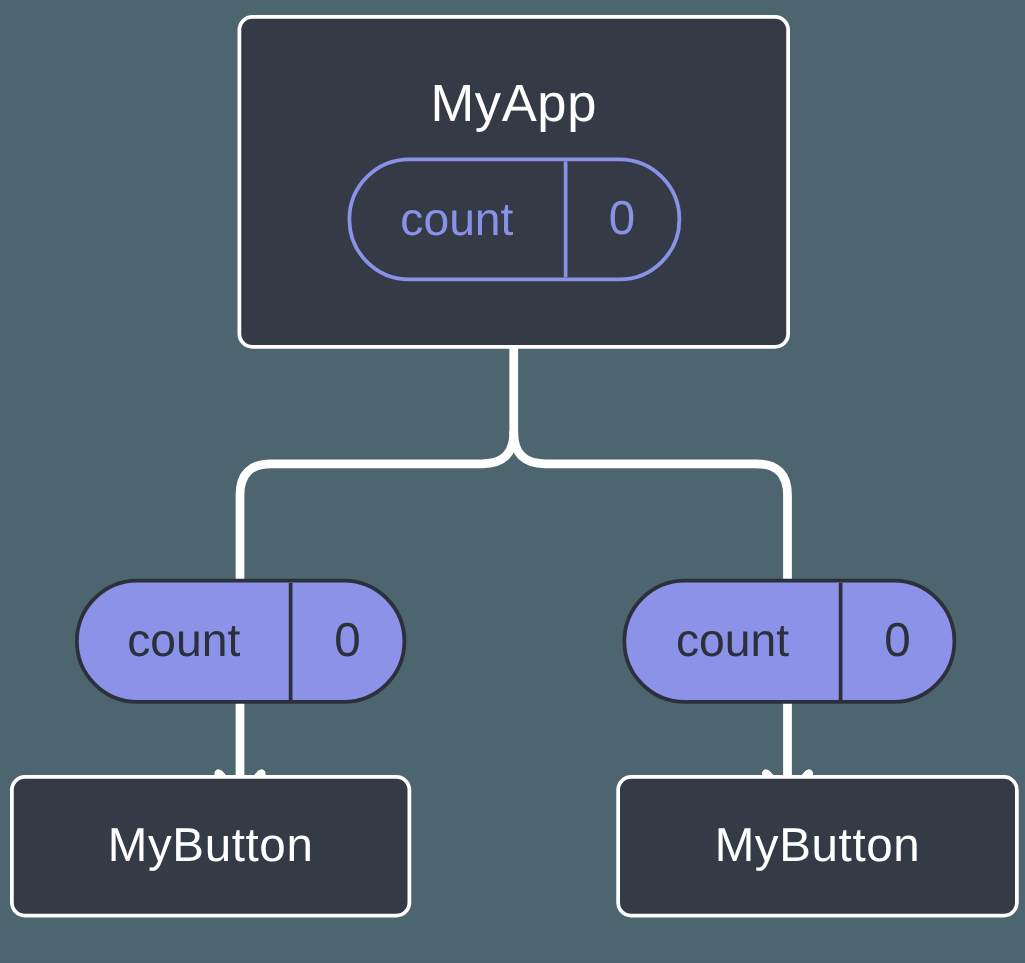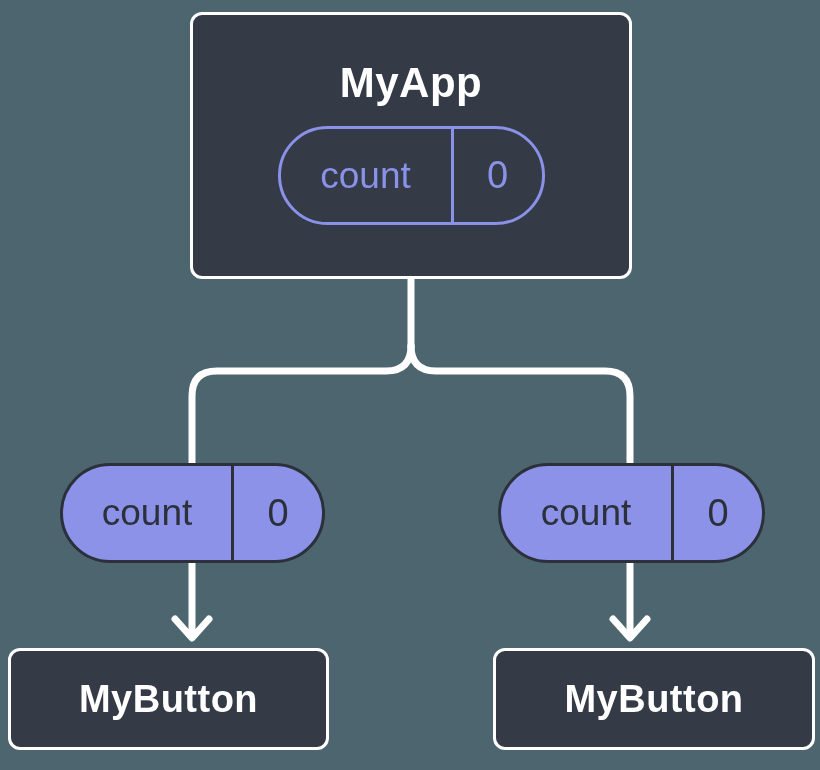--- a/index.html
+++ b/index.html
@@ -40,21 +40,21 @@
     left: 190px;
     top: 12px;
     width: 442px;
     height: 267px;
   }
   .root-title {
     margin-top: 45px;
     text-align: center;
     font-size: 42px;
     line-height: 46px;
-    font-weight: 700;
+    font-weight: 400;
     color: var(--node-border, #FFFFFF);
     letter-spacing: 0.5px;
   }
   .pill {
     display: flex;
     box-sizing: border-box;
     border-radius: 60px;
     overflow: hidden;
   }
   .state-pill {
@@ -89,27 +89,27 @@
     background: currentColor;
   }
   .pill-value {
     width: 88px;
     display: flex;
     align-items: center;
     justify-content: center;
     font-size: 38px;
   }
   .node-button {
-    top: 648px;
-    height: 102px;
+    top: 620px;
+    height: 114px;
     display: flex;
     align-items: center;
     justify-content: center;
     font-size: 38px;
-    font-weight: 700;
+    font-weight: 400;
     color: var(--node-border, #FFFFFF);
     letter-spacing: 0.5px;
   }
   .node-button-left  { left: 8px;   width: 321px; }
   .node-button-right { left: 493px; width: 322px; }
 </style>
 </head>
 <body>
 
 <div class="canvas">

